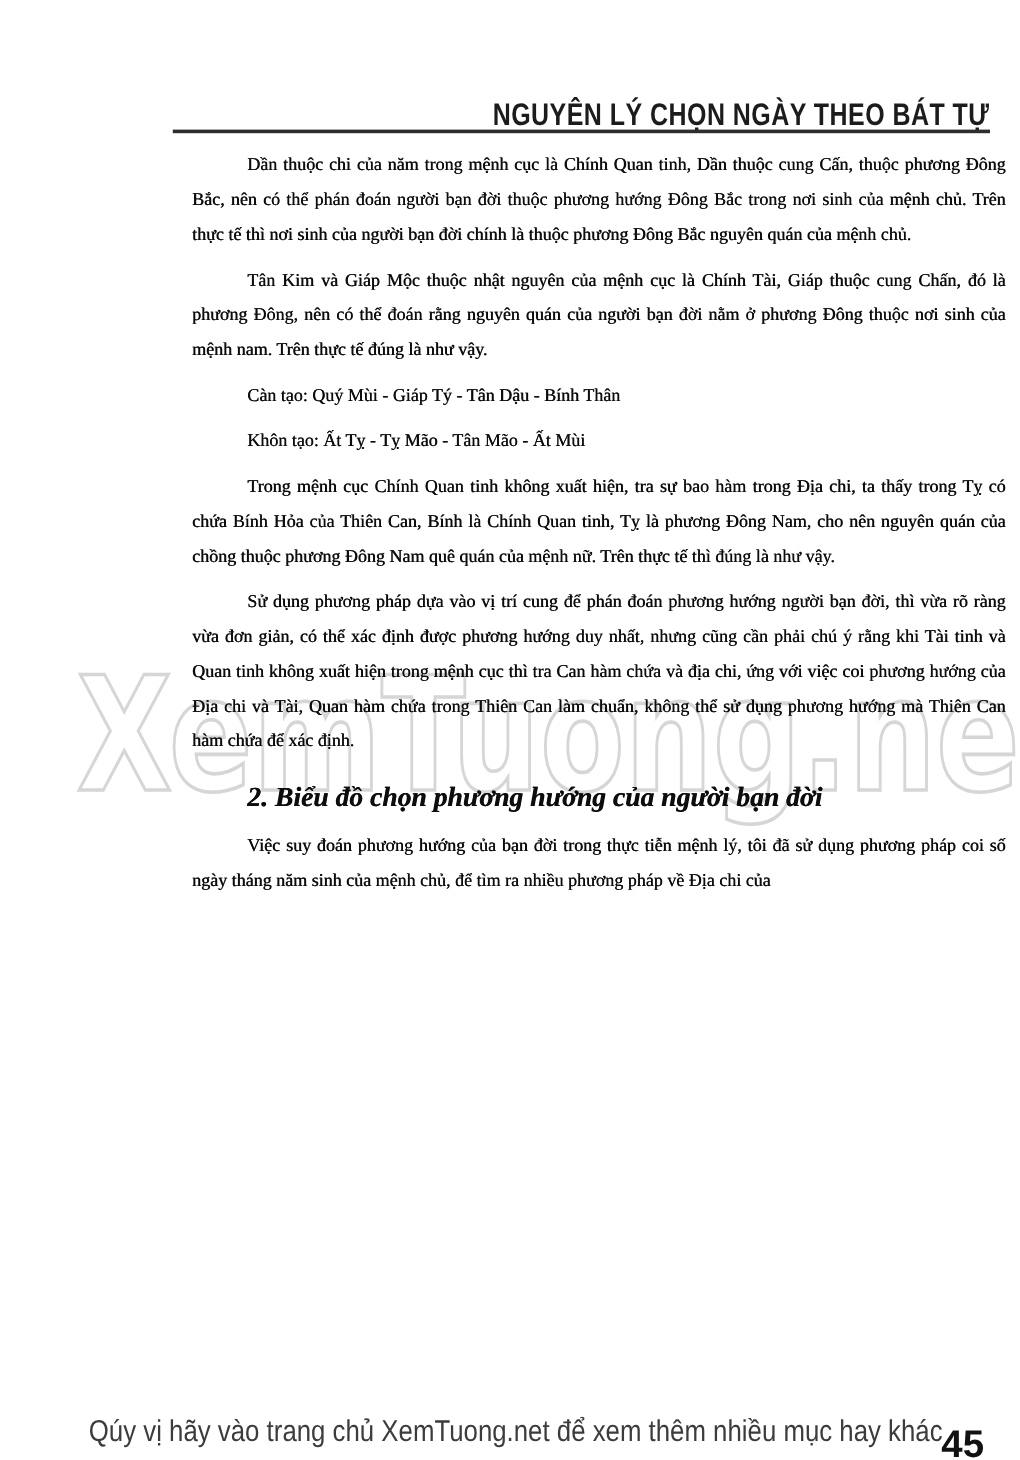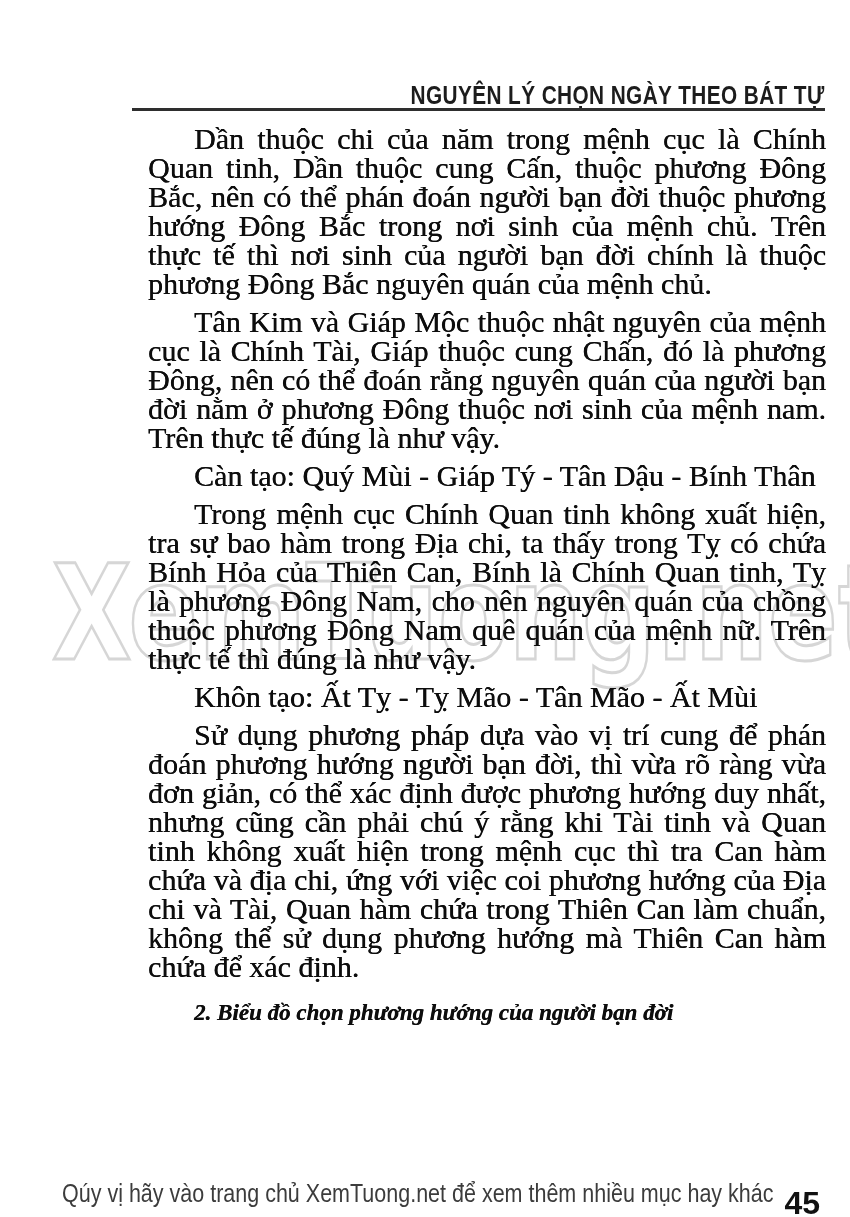--- a/index.html
+++ b/index.html
@@ -3,21 +3,21 @@
 <meta charset="utf-8">
 <style>
   html, body { margin: 0; padding: 0; }
   body {
     width: 850px; height: 1217px;
     background: #ffffff;
     position: relative;
     overflow: hidden;
     font-family: "Liberation Serif", serif;
   }
-  .page { position: absolute; inset: 0; }
+  .page { position: absolute; inset: 0; margin-left: 12px; }
 
   .header-title {
     position: absolute;
     top: 80px; right: 25px;
     font-family: "Liberation Sans", sans-serif;
     font-size: 26px;
     font-weight: 700;
     color: #1c1c1c;
     white-space: nowrap;
     transform: scaleX(0.80);
@@ -50,21 +50,21 @@
   }
 
   .column {
     position: absolute;
     top: 124px; left: 148px;
     width: 678px;
     color: #0d0d0d;
     z-index: 2;
   }
   .para {
-    font-size: 30px;
+    font-size: 15px;
     line-height: 29px;
     text-align: justify;
     text-indent: 46px;
     margin: 0 0 9px 0;
     text-shadow: 0.35px 0 0 currentColor;
   }
   .section-heading {
     font-size: 23px;
     font-weight: bold;
     font-style: italic;
@@ -102,23 +102,24 @@
   <div class="header-title">NGUYÊN LÝ CHỌN NGÀY THEO BÁT TỰ</div>
 
   <div class="header-rule"></div>
 
   <div class="watermark">XemTuong.net</div>
 
   <div class="column">
     <p class="para">Dần thuộc chi của năm trong mệnh cục là Chính Quan tinh, Dần thuộc cung Cấn, thuộc phương Đông Bắc, nên có thể phán đoán người bạn đời thuộc phương hướng Đông Bắc trong nơi sinh của mệnh chủ. Trên thực tế thì nơi sinh của người bạn đời chính là thuộc phương Đông Bắc nguyên quán của mệnh chủ.</p>
     <p class="para">Tân Kim và Giáp Mộc thuộc nhật nguyên của mệnh cục là Chính Tài, Giáp thuộc cung Chấn, đó là phương Đông, nên có thể đoán rằng nguyên quán của người bạn đời nằm ở phương Đông thuộc nơi sinh của mệnh nam. Trên thực tế đúng là như vậy.</p>
     <p class="para">Càn tạo: Quý Mùi - Giáp Tý - Tân Dậu - Bính Thân</p>
+    <p class="para">Khôn tạo: Ất Tỵ - Tỵ Mão - Tân Mão - Ất Mùi</p>
     <p class="para">Trong mệnh cục Chính Quan tinh không xuất hiện, tra sự bao hàm trong Địa chi, ta thấy trong Tỵ có chứa Bính Hỏa của Thiên Can, Bính là Chính Quan tinh, Tỵ là phương Đông Nam, cho nên nguyên quán của chồng thuộc phương Đông Nam quê quán của mệnh nữ. Trên thực tế thì đúng là như vậy.</p>
-    <p class="para">Khôn tạo: Ất Tỵ - Tỵ Mão - Tân Mão - Ất Mùi</p>
     <p class="para">Sử dụng phương pháp dựa vào vị trí cung để phán đoán phương hướng người bạn đời, thì vừa rõ ràng vừa đơn giản, có thể xác định được phương hướng duy nhất, nhưng cũng cần phải chú ý rằng khi Tài tinh và Quan tinh không xuất hiện trong mệnh cục thì tra Can hàm chứa và địa chi, ứng với việc coi phương hướng của Địa chi và Tài, Quan hàm chứa trong Thiên Can làm chuẩn, không thể sử dụng phương hướng mà Thiên Can hàm chứa để xác định.</p>
     <h3 class="section-heading">2. Biểu đồ chọn phương hướng của người bạn đời</h3>
+    <p class="para">Việc suy đoán phương hướng của bạn đời trong thực tiễn mệnh lý, tôi đã sử dụng phương pháp coi số ngày tháng năm sinh của mệnh chủ, để tìm ra nhiều phương pháp về Địa chi của</p>
   </div>
 
   <div class="footer"><span>Qúy vị hãy vào trang chủ </span><span>XemTuong.net</span><span> để xem thêm nhiều mục hay khác</span></div>
 
   <div class="page-number">45</div>
 
 </div>
 
 </body></html>

